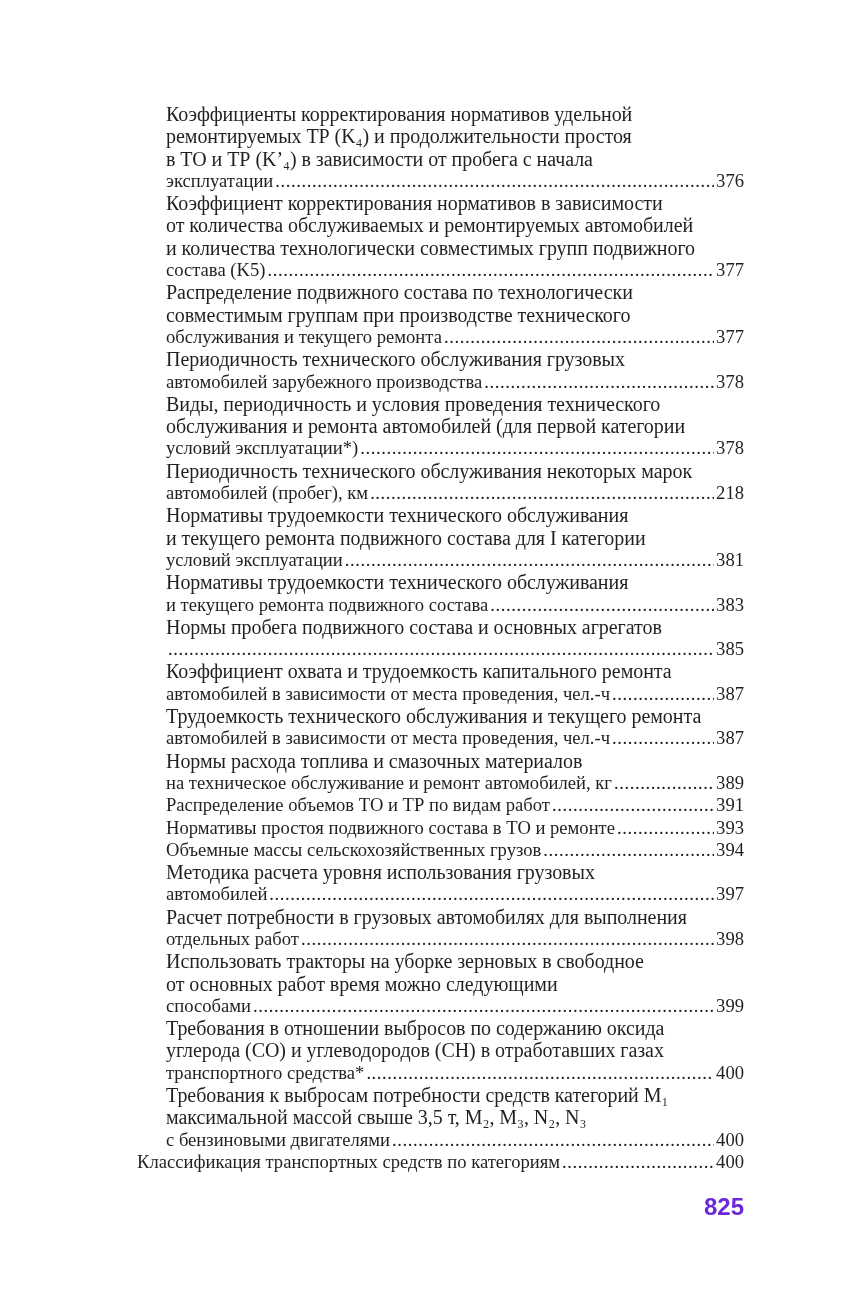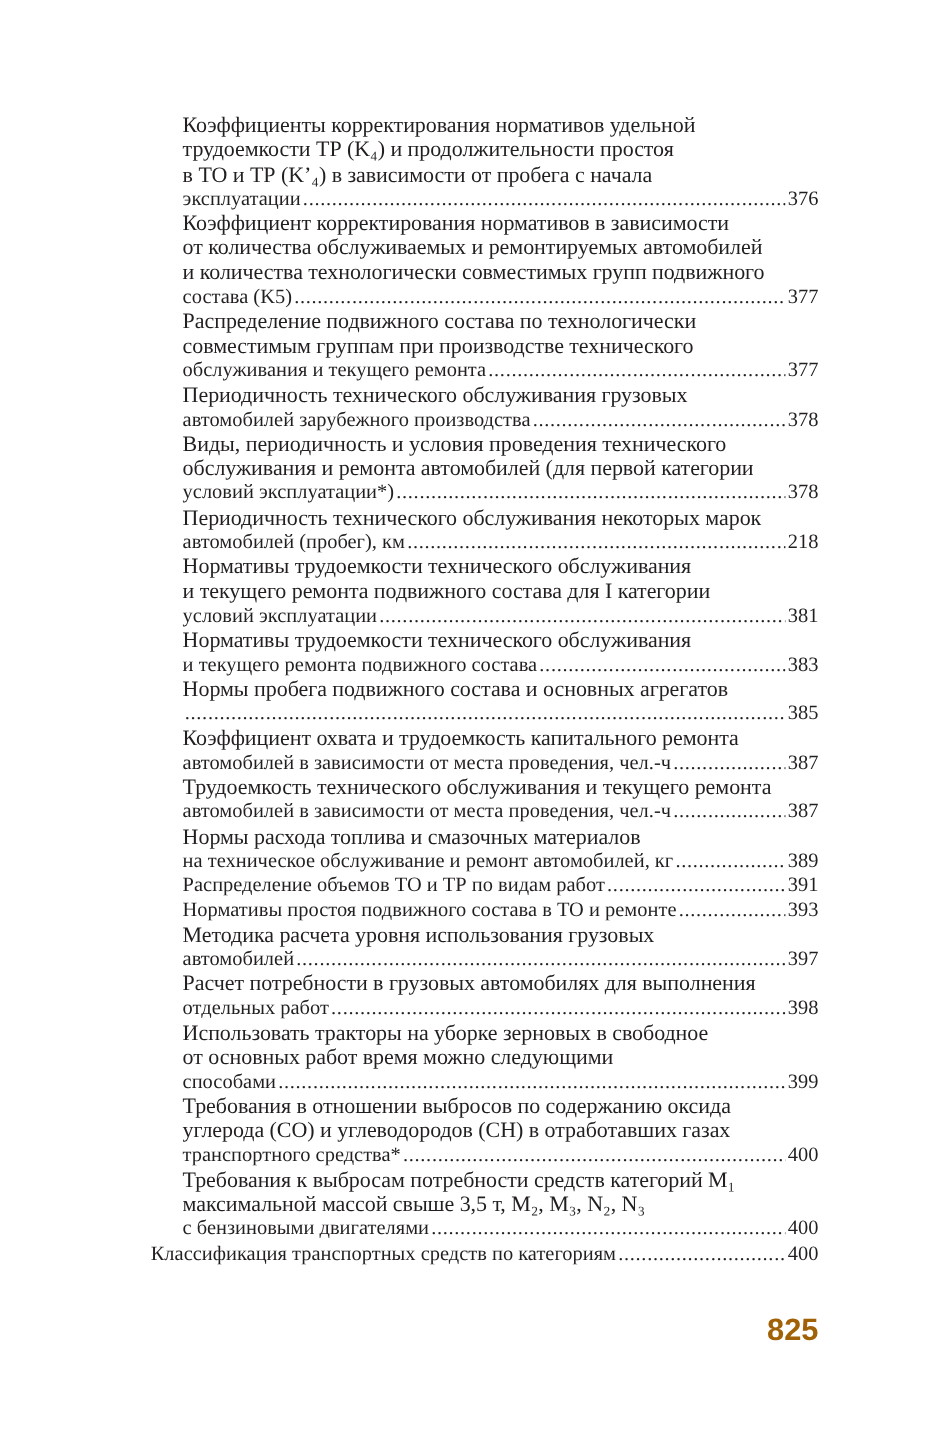--- a/index.html
+++ b/index.html
@@ -60,32 +60,32 @@
     .page {
       flex: 0 0 auto;
       text-align: right;
     }
     .folio {
       position: absolute;
       right: 113px;
       top: 1193px;
       font-family: "Liberation Sans", "DejaVu Sans", sans-serif;
       font-weight: bold;
-      font-size: 28px;
-      color: #a16207;
+      font-size: 24px;
+      color: #6d28d9;
     }
   </style>
 </head>
 <body>
 
 <div class="toc">
 
   <div class="entry">
     <span class="line">Коэффициенты корректирования нормативов удельной</span>
-    <span class="line">трудоемкости ТР (K₄) и продолжительности простоя</span>
+    <span class="line">ремонтируемых ТР (K₄) и продолжительности простоя</span>
     <span class="line">в ТО и ТР (K’₄) в зависимости от пробега с начала</span>
     <div class="last-line">
       <span class="text">эксплуатации</span>
       <span class="leader"></span>
       <span class="page">376</span>
     </div>
   </div>
 
   <div class="entry">
     <span class="line">Коэффициент корректирования нормативов в зависимости</span>
@@ -199,20 +199,27 @@
   </div>
 
   <div class="entry">
     <div class="last-line">
       <span class="text">Нормативы простоя подвижного состава в ТО и ремонте</span>
       <span class="leader"></span>
       <span class="page">393</span>
     </div>
   </div>
 
+  <div class="entry">
+    <div class="last-line">
+      <span class="text">Объемные массы сельскохозяйственных грузов</span>
+      <span class="leader"></span>
+      <span class="page">394</span>
+    </div>
+  </div>
 
   <div class="entry">
     <span class="line">Методика расчета уровня использования грузовых</span>
     <div class="last-line">
       <span class="text">автомобилей</span>
       <span class="leader"></span>
       <span class="page">397</span>
     </div>
   </div>
 

